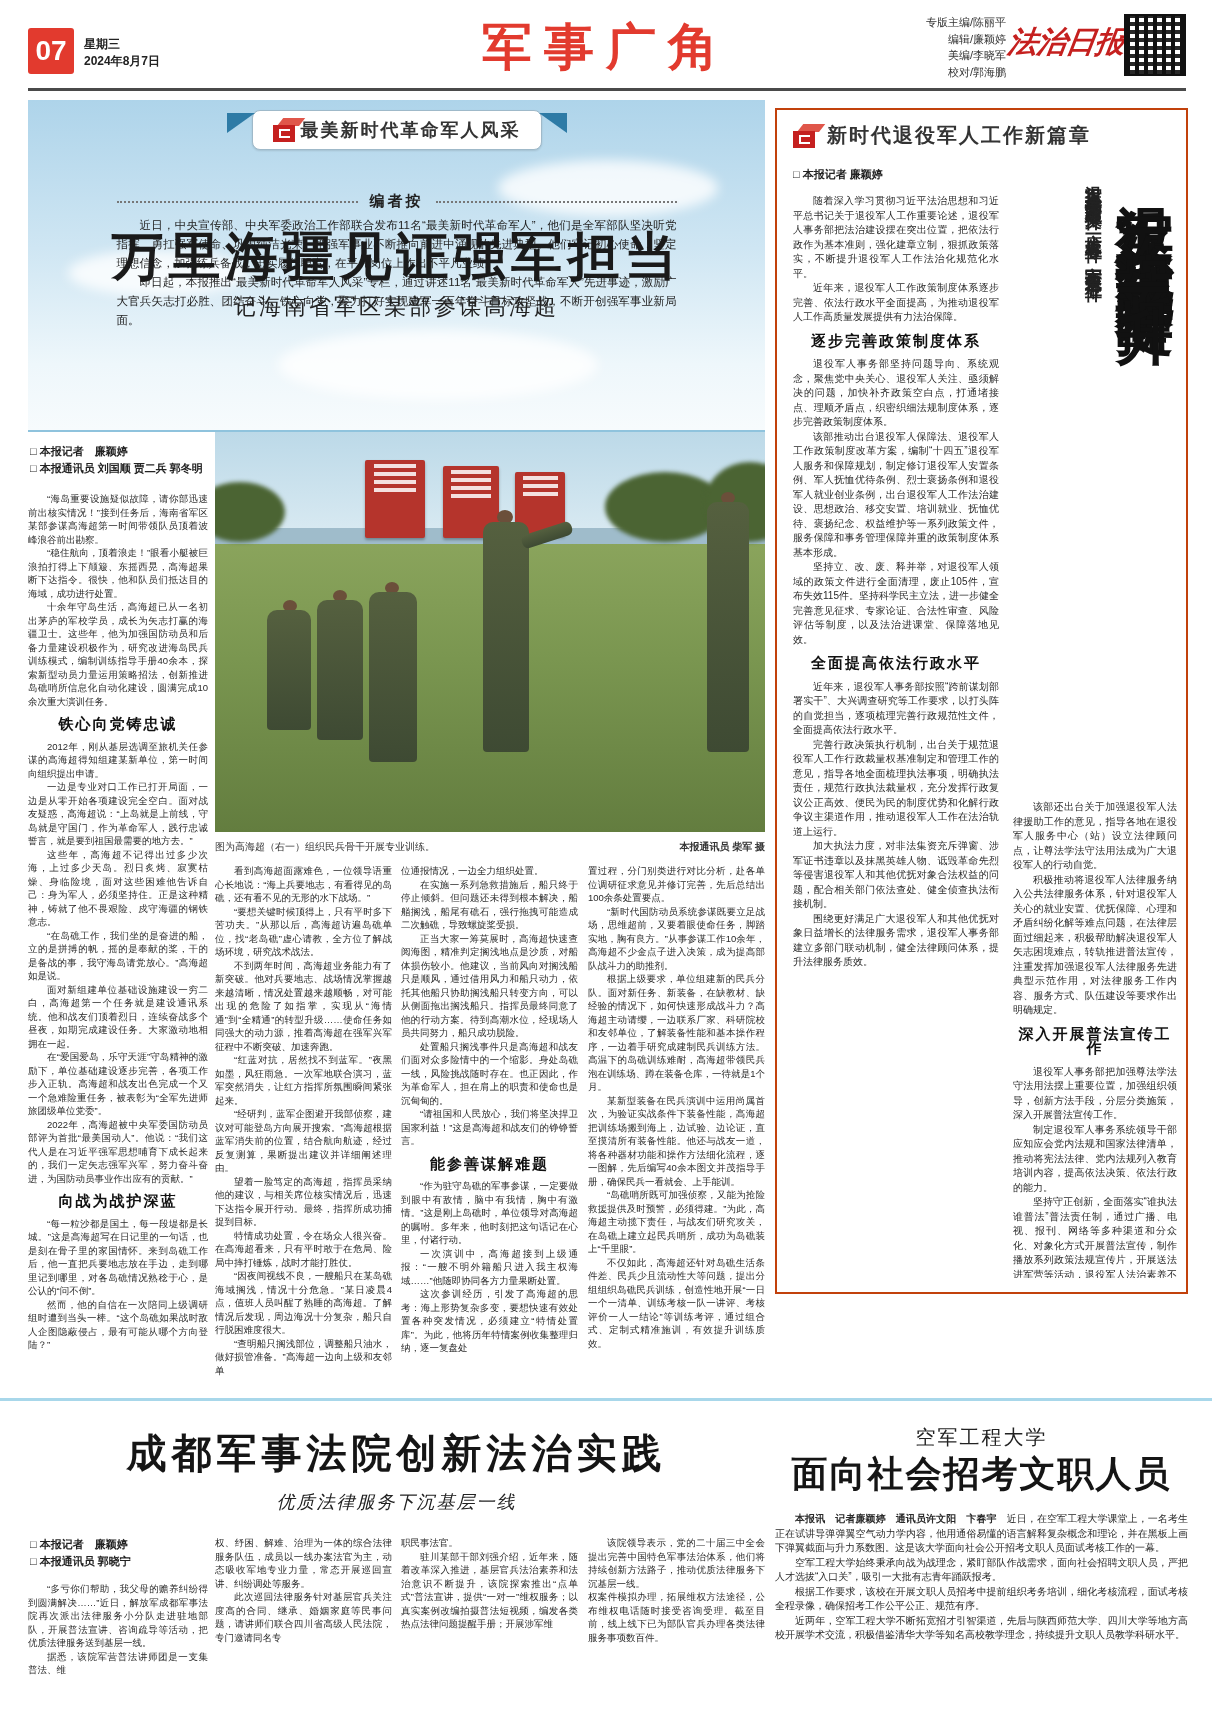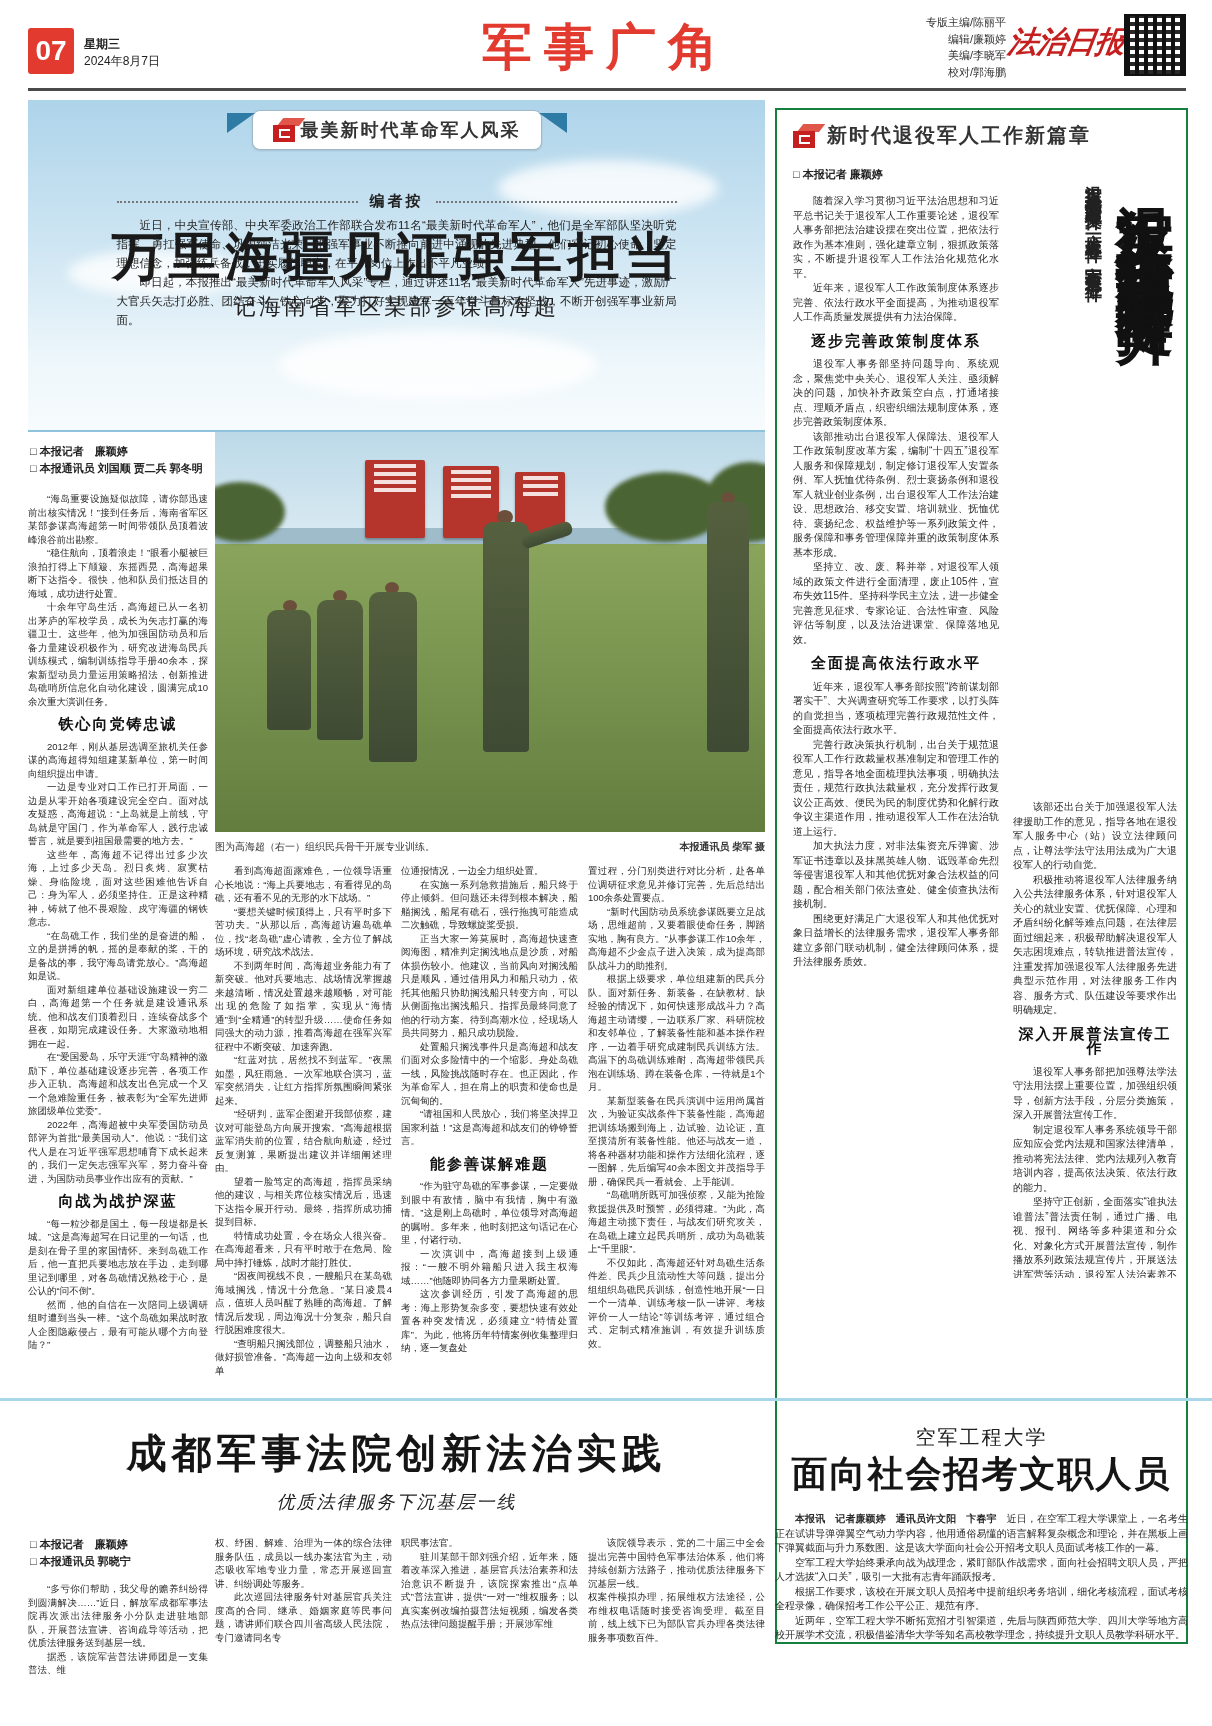--- a/index.html
+++ b/index.html
@@ -7,21 +7,21 @@
   body { font-family:"Liberation Sans","DejaVu Sans",sans-serif; }
   #page {
     position:relative; width:1212px; height:1726px; margin:0 auto;
     background:#ffffff; overflow:hidden; color:#222;
   }
   
   .pagenum { position:absolute; left:28px; top:28px; width:46px; height:46px;
     background:#e23a2e; color:#fff; font-size:28px; font-weight:bold;
     display:flex; align-items:center; justify-content:center; border-radius:3px; }
   .dateblk { position:absolute; left:84px; top:36px; font-size:12px; color:#222; line-height:17px; font-weight:bold; }
-  .dateblk .d2 { font-weight:normal; }
+  .dateblk .d2 { font-weight:bold; }
   .section-title { position:absolute; left:0; right:0; top:14px; text-align:center;
     font-size:50px; font-weight:bold; color:#e23a2e; letter-spacing:12px; }
   .credits { position:absolute; left:860px; top:14px; width:146px; text-align:right;
     font-size:11px; line-height:16.5px; color:#333; }
   .masthead { position:absolute; left:1008px; top:22px; width:112px; text-align:center;
     font-family:"Liberation Serif","DejaVu Serif",serif; font-style:italic; font-weight:bold;
     font-size:30px; color:#c5201f; transform:skewX(-8deg); letter-spacing:-1px; white-space:nowrap; }
   .qr { position:absolute; left:1124px; top:14px; width:62px; height:62px; border:2px solid #111;
     background:
       repeating-linear-gradient(0deg,rgba(17,17,17,.9) 0 4px,transparent 4px 8px),
@@ -80,22 +80,22 @@
   .ph-tree { position:absolute; background:#4b6433; border-radius:50%; filter:blur(2px); }
   .ph-sign { position:absolute; background:#b5342c; border-radius:2px; box-shadow:0 2px 3px rgba(0,0,0,.3); }
   .ph-sign i { display:block; margin:4px auto; width:70%; height:4px; background:rgba(255,255,255,.85); }
   .ph-man { position:absolute; background:linear-gradient(180deg,#55603f,#3e4a33); border-radius:10px 10px 4px 4px; }
   .ph-head { position:absolute; width:14px; height:12px; background:#6b4f3a; border-radius:50%; }
   .caption-row { position:absolute; left:215px; top:840px; width:550px; display:flex; justify-content:space-between;
     font-size:10px; color:#333; }
   .caption-row .credit { font-weight:bold; }
 
   
-  .redbox { position:absolute; left:775px; top:108px; width:413px; height:1536px;
-    border:2px solid #15803d; background:#fff; }
+  .redbox { position:absolute; left:775px; top:108px; width:413px; height:1186px;
+    border:2px solid #c2410c; background:#fff; }
   .rb-tab { position:absolute; left:16px; top:12px; display:flex; align-items:center; gap:8px; }
   .rb-tab .tab-label { font-size:20px; letter-spacing:2px; }
   .rb-byline { position:absolute; left:16px; top:56px; }
   #r-col1 { left:16px; top:84px; width:206px; height:1082px; font-size:10px; line-height:14.5px; }
   #r-col2 { left:236px; top:690px; width:164px; height:478px; font-size:10px; line-height:14.5px; }
   .vh-wrap { position:absolute; right:8px; top:48px; height:625px; display:flex; flex-direction:row; gap:6px; }
   .vh-sub { writing-mode:vertical-rl; font-size:17px; font-weight:bold; color:#222; height:620px;
     line-height:26px; letter-spacing:2px; padding-top:14px; }
   .vh-main { writing-mode:vertical-rl; font-size:58px; font-weight:bold; color:#111; height:610px;
     line-height:66px; letter-spacing:6px; }

